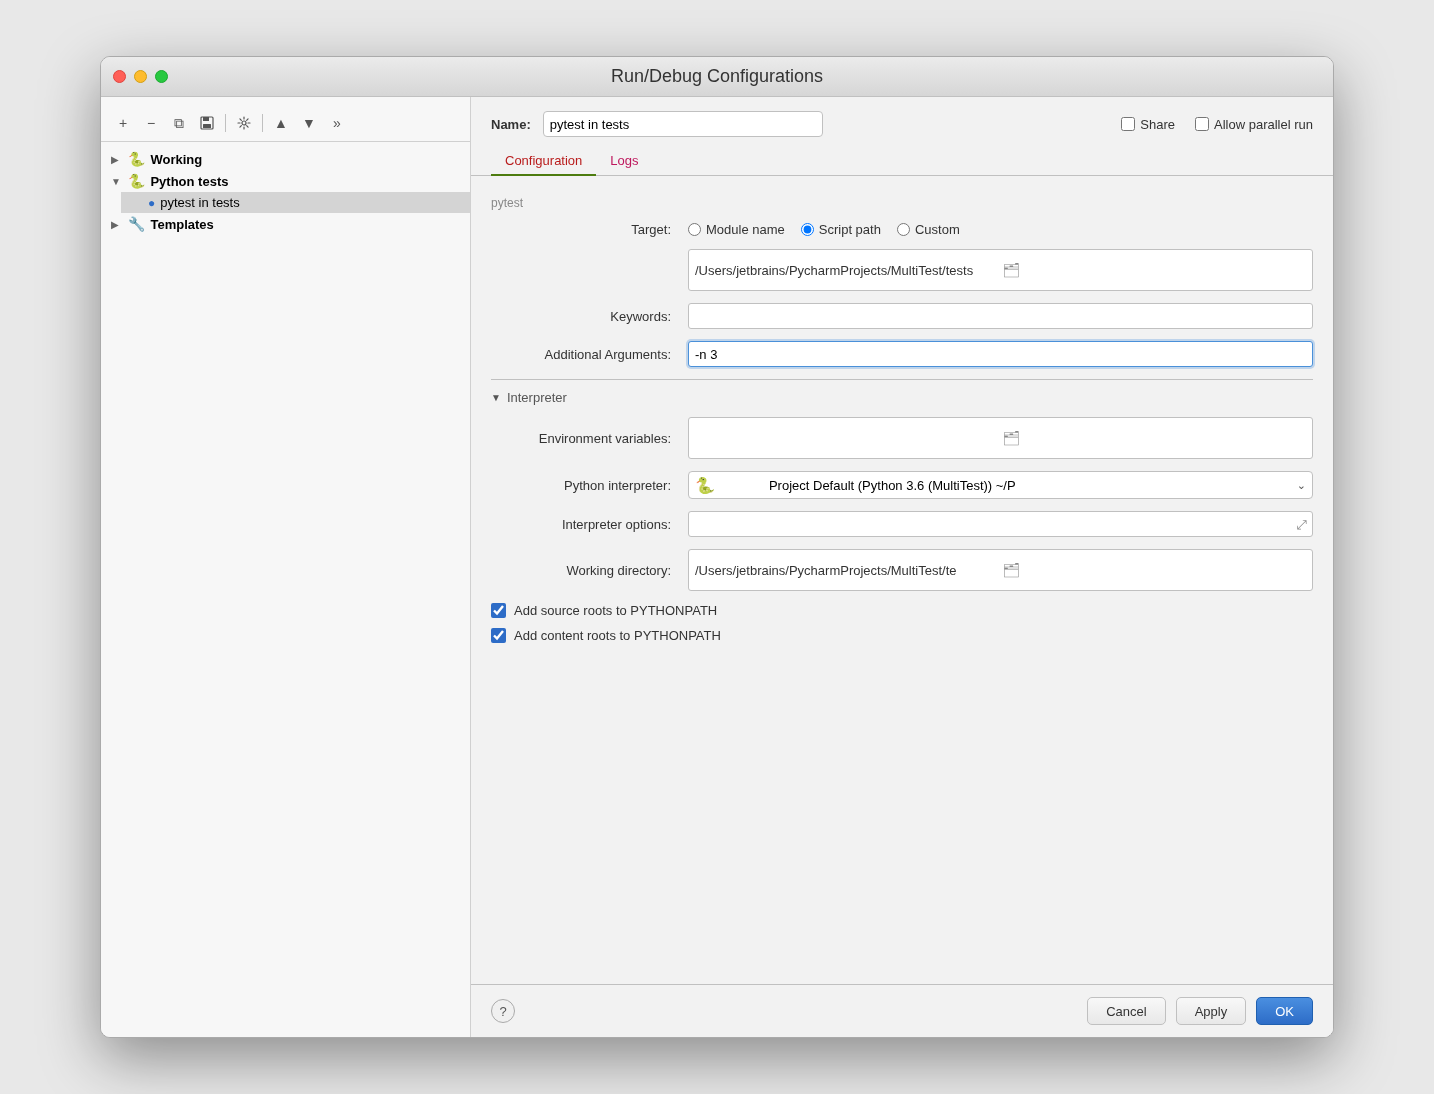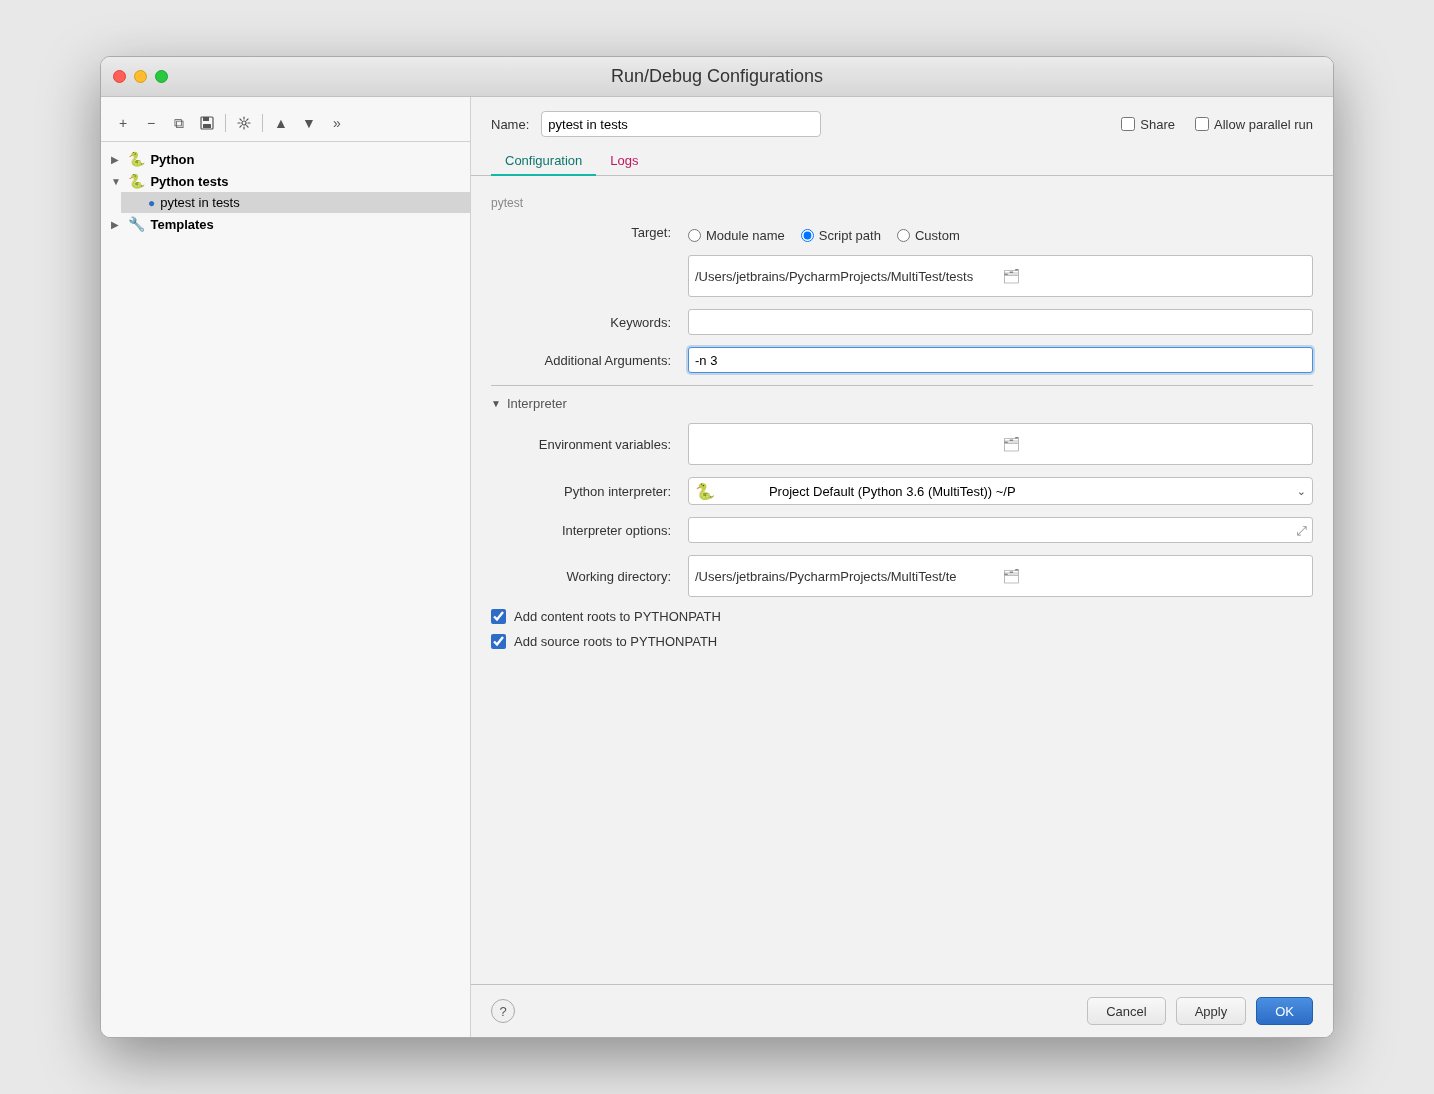--- a/index.html
+++ b/index.html
@@ -114,21 +114,21 @@
     }
     .header-row {
       display: flex;
       align-items: center;
       padding: 14px 20px 10px 20px;
       gap: 12px;
     }
     .name-label {
       font-size: 13px;
       color: #333;
-      font-weight: 400;
+      font-weight: 700;
     }
     .name-input {
       width: 280px;
       height: 26px;
       border: 1px solid #c0c0c0;
       border-radius: 4px;
       padding: 0 6px;
       font-size: 13px;
       background: white;
       outline: none;
@@ -159,22 +159,22 @@
     }
     .tab {
       padding: 6px 14px;
       font-size: 13px;
       cursor: pointer;
       color: #be185d;
       border-bottom: 2px solid transparent;
       margin-bottom: -1px;
     }
     .tab.active {
-      color: #0f766e;
-      border-bottom: 2px solid #14b8a6;
+      color: #b91c1c;
+      border-bottom: 2px solid #4d7c0f;
     }
     .config-area {
       flex: 1;
       padding: 16px 20px;
       overflow-y: auto;
     }
     .section-title {
       font-size: 12px;
       color: #888;
       margin-bottom: 12px;
@@ -199,21 +199,20 @@
       border-radius: 3px;
       padding: 0 6px;
       font-size: 13px;
       background: white;
       outline: none;
     }
     .field-input.focused { border-color: #4a90d9; box-shadow: 0 0 0 2px rgba(74,144,217,0.3); }
     .radio-group {
       display: flex;
       gap: 16px;
-      margin-top: 6px;
     }
     .radio-label {
       display: flex;
       align-items: center;
       gap: 5px;
       font-size: 13px;
       color: #333;
       cursor: pointer;
     }
     .radio-label input[type=radio] { cursor: pointer; }
@@ -396,21 +395,21 @@
         <button class="toolbar-btn">▲</button>
         <button class="toolbar-btn">▼</button>
         <button class="toolbar-btn">»</button>
       </div>
 
       <div class="tree-area">
 
         <div class="tree-item">
           <span class="tree-arrow">▶</span>
           <span class="tree-icon">🐍</span>
-          <span class="tree-label" style="font-weight:bold;">Python</span>
+          <span class="tree-label" style="font-weight:bold;">Working</span>
         </div>
 
         <div class="tree-item">
           <span class="tree-arrow">▼</span>
           <span class="tree-icon">🐍</span>
           <span class="tree-label" style="font-weight:bold;">Python tests</span>
         </div>
 
         <div class="tree-item selected tree-indent">
           <span class="tree-arrow"></span>
@@ -522,26 +521,26 @@
 
         <div class="field-row">
           <span class="field-label">Working directory:</span>
           <div class="path-with-folder">
             <span>/Users/jetbrains/PycharmProjects/MultiTest/te</span>
             <span class="folder-icon">🗂</span>
           </div>
         </div>
 
         <div class="checkbox-row">
+          <input type="checkbox" checked="" id="source-roots" style="">
+          <label for="source-roots">Add source roots to PYTHONPATH</label>
+        </div>
+        <div class="checkbox-row">
           <input type="checkbox" checked="" id="content-roots" style="">
           <label for="content-roots">Add content roots to PYTHONPATH</label>
-        </div>
-        <div class="checkbox-row">
-          <input type="checkbox" checked="" id="source-roots" style="">
-          <label for="source-roots">Add source roots to PYTHONPATH</label>
         </div>
       </div>
 
       <div class="bottom-bar">
         <div class="help-btn">?</div>
         <div class="action-btns">
           <button class="btn">Cancel</button>
           <button class="btn">Apply</button>
           <button class="btn btn-primary">OK</button>
         </div>

